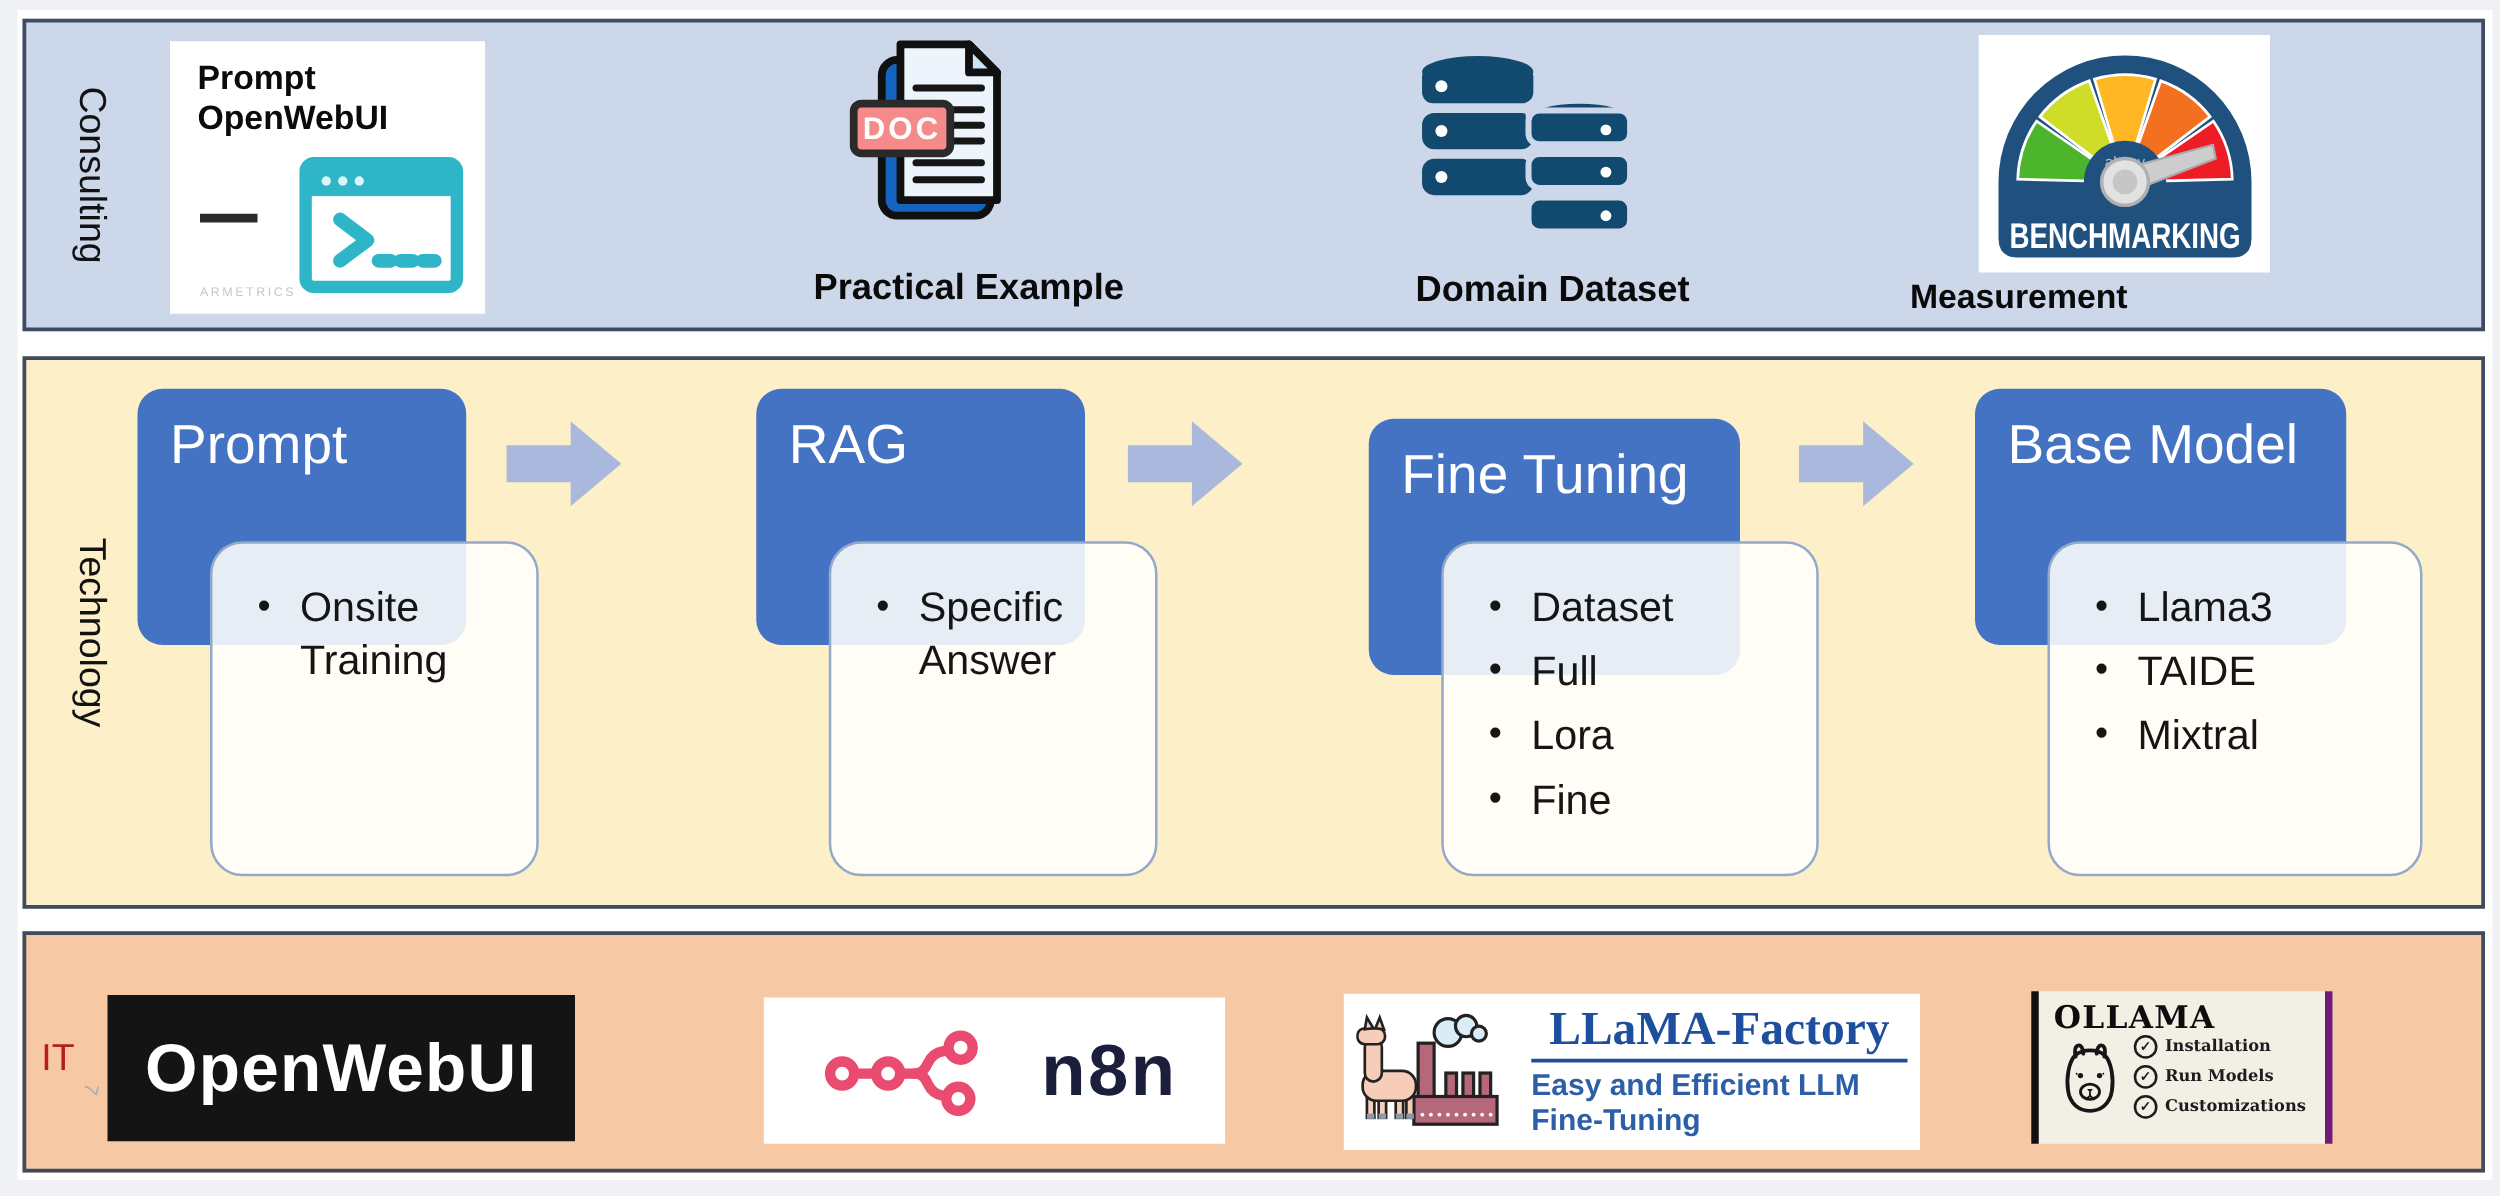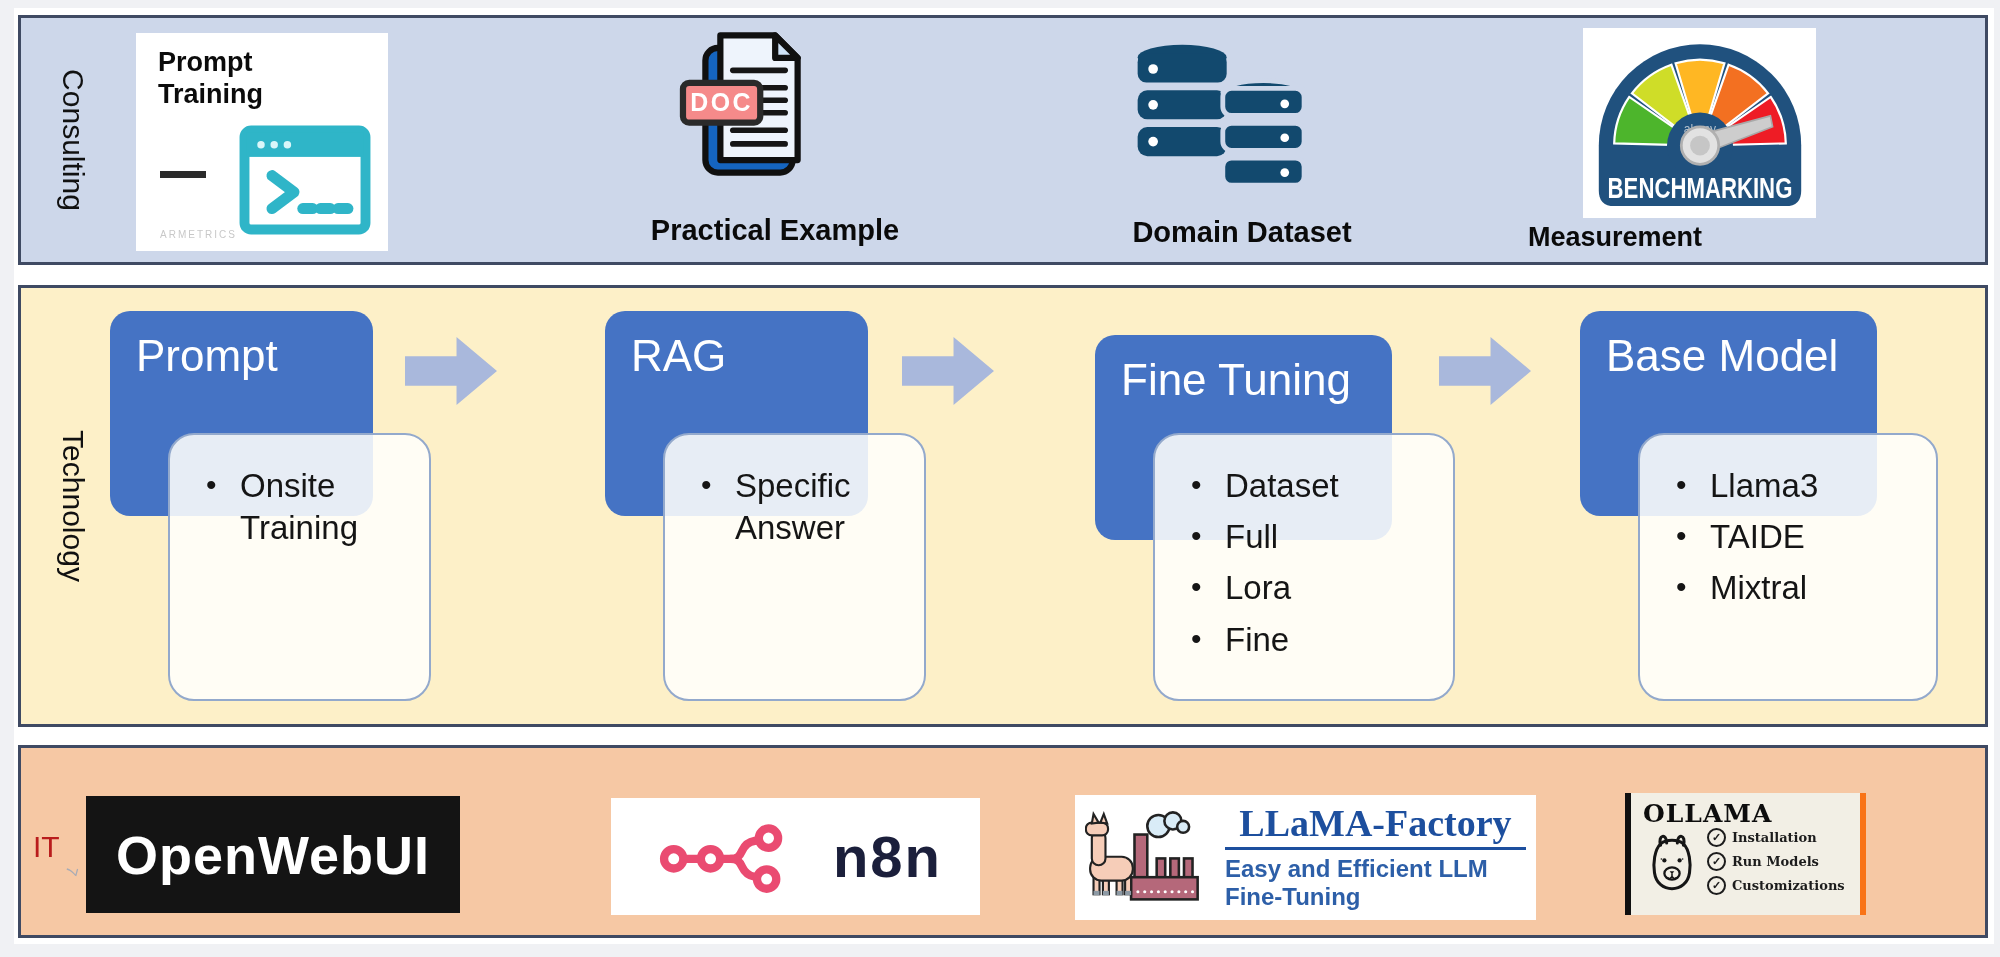--- a/index.html
+++ b/index.html
@@ -45,41 +45,41 @@
   .logo-openwebui span{color:#ffffff;font-size:54px;font-weight:600;letter-spacing:1px;}
   .logo-n8n{position:absolute;left:590px;top:50px;width:369px;height:117px;background:#ffffff;display:flex;align-items:center;justify-content:center;gap:26px;}
   .logo-n8n svg{width:158px;height:92px;}
   .logo-n8n .n8n-text{font-size:58px;font-weight:bold;color:#1b1f3b;letter-spacing:2px;}
   .logo-llamafactory{position:absolute;left:1054px;top:47px;width:461px;height:125px;background:#ffffff;display:flex;align-items:center;justify-content:center;gap:12px;box-sizing:border-box;padding:6px 10px;}
   .logo-llamafactory svg{width:128px;height:106px;flex:0 0 auto;}
   .lf-text{display:flex;flex-direction:column;align-items:center;}
   .lf-title{font-family:"Liberation Serif",serif;font-weight:bold;font-size:38px;color:#1d4f9e;line-height:1.05;}
   .lf-rule{width:100%;height:3px;background:#1d4f9e;margin:4px 0 5px 0;}
   .lf-sub{font-size:24px;font-weight:bold;color:#2d5fa8;}
-  .logo-ollama{position:absolute;left:1604px;top:45px;width:241px;height:122px;background:#f2efe5;border-left:6px solid #101010;border-right:6px solid #f97316;box-sizing:border-box;padding:6px 8px 0 12px;}
+  .logo-ollama{position:absolute;left:1604px;top:45px;width:241px;height:122px;background:#f2efe5;border-left:6px solid #101010;border-right:6px solid #701a75;box-sizing:border-box;padding:6px 8px 0 12px;}
   .ol-title{font-family:"DejaVu Serif","Liberation Serif",serif;font-weight:bold;font-size:25px;color:#0d0d0d;letter-spacing:1px;}
   .ol-row{display:flex;align-items:center;gap:6px;}
   .ol-row svg{width:58px;height:64px;flex:0 0 auto;}
   .ol-feats{display:flex;flex-direction:column;gap:5px;}
   .ol-feat{display:flex;align-items:center;gap:6px;font-family:"DejaVu Serif","Liberation Serif",serif;font-weight:bold;font-size:13px;color:#1c1c1c;}
   .check-icon{width:15px;height:15px;border:2px solid #1c1c1c;border-radius:50%;display:inline-flex;align-items:center;justify-content:center;font-size:11px;line-height:1;flex:0 0 auto;}
 </style>
 </head>
 <body>
 
 <div class="page">
   <div class="canvas"></div>
 
   <div class="band band-consulting">
     <div class="vlabel">
       <span>Consulting</span>
     </div>
 
     <div class="prompt-card">
-      <div class="pt-title">Prompt Training</div>
+      <div class="pt-title">Prompt OpenWebUI</div>
       <div class="pt-dash"></div>
       <svg class="pt-term" viewBox="0 0 120 100">
         <rect x="5" y="5" width="110" height="90" rx="6" fill="#ffffff" stroke="#2fb5c8" stroke-width="9"></rect>
         <rect x="7" y="7" width="106" height="22" fill="#2fb5c8"></rect>
         <circle cx="20" cy="18" r="3.4" fill="#d9f6f9"></circle>
         <circle cx="32" cy="18" r="3.4" fill="#d9f6f9"></circle>
         <circle cx="44" cy="18" r="3.4" fill="#d9f6f9"></circle>
         <path d="M30 46 L50 61 L30 76" fill="none" stroke="#2fb5c8" stroke-width="10" stroke-linecap="round" stroke-linejoin="round"></path>
         <line x1="58" y1="76" x2="67" y2="76" stroke="#2fb5c8" stroke-width="10" stroke-linecap="round"></line>
         <line x1="74" y1="76" x2="83" y2="76" stroke="#2fb5c8" stroke-width="10" stroke-linecap="round"></line>

